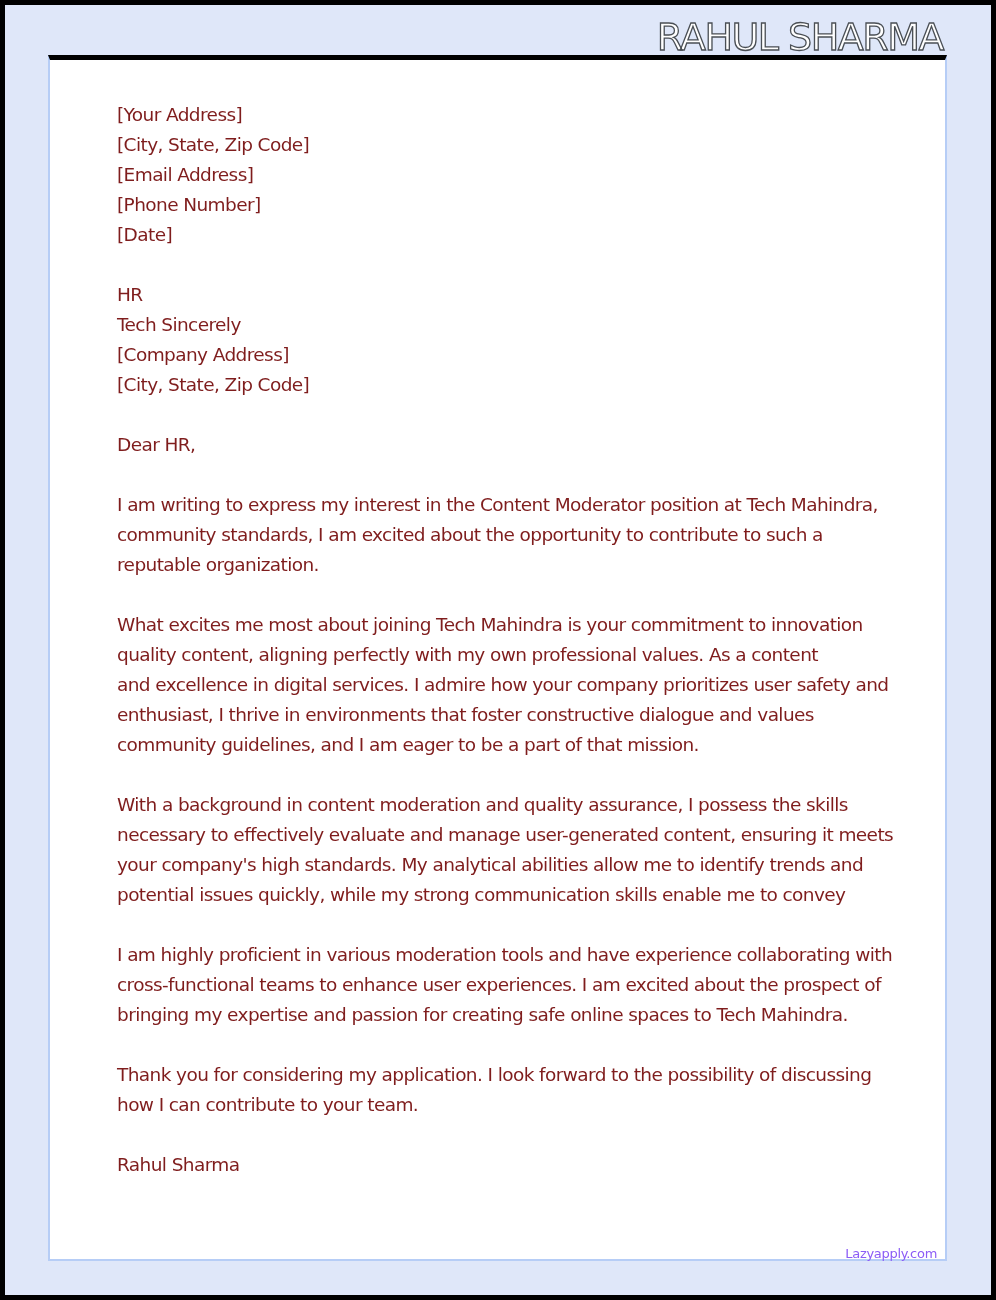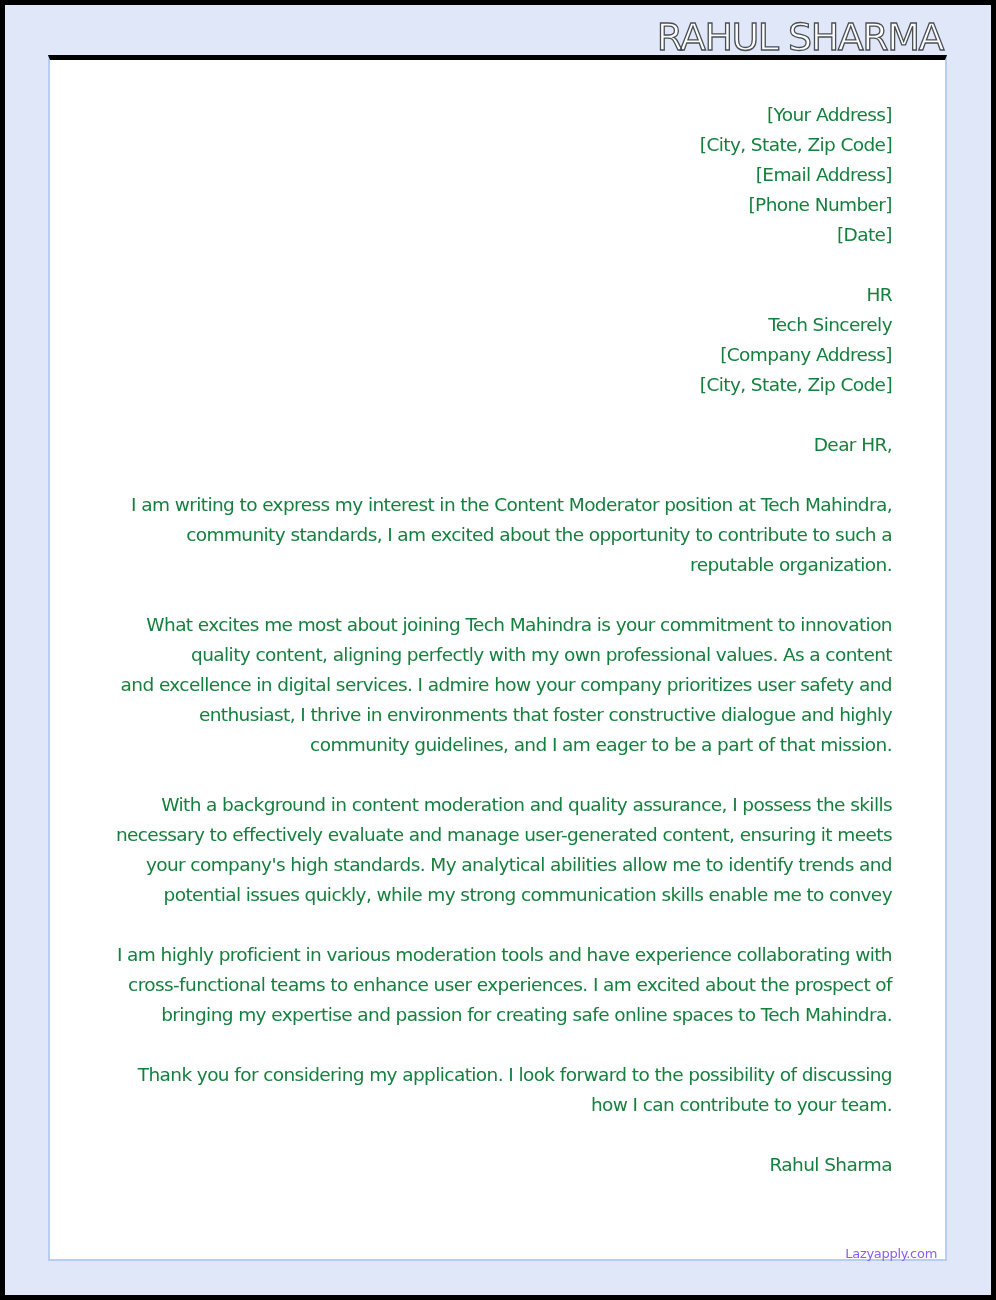--- a/index.html
+++ b/index.html
@@ -13,21 +13,20 @@
       font-family: "DejaVu Sans", sans-serif;
     }
     .frame {
       position: relative;
       width: 996px;
       height: 1300px;
       box-sizing: border-box;
       border: 5px solid #000;
       background: #dfe7f9;
       overflow: hidden;
-      text-align: right;
     }
     .name-header {
       position: absolute;
       right: 48px;
       top: 12px;
       font-family: "DejaVu Sans", sans-serif;
       font-size: 38px;
       letter-spacing: -1.5px;
       color: #ffffff;
       -webkit-text-stroke: 1.3px #4a4f55;
@@ -44,26 +43,26 @@
       background: #ffffff;
       border-top: 5px solid #000;
       border-left: 2px solid #b6cdf6;
       border-right: 2px solid #b6cdf6;
       border-bottom: 2px solid #b6cdf6;
       box-sizing: border-box;
       overflow: visible;
     }
     .letter {
       position: absolute;
-      left: 42px;
+      left: 67px;
       top: 40px;
       width: 800px;
       font-size: 18.5px;
       line-height: 30px;
-      color: #15803d;
+      color: #7f1d1d;
       letter-spacing: -0.6px;
       word-spacing: 0px;
     }
     .letter .line { display: block; white-space: nowrap; }
     .letter .gap { display: block; height: 30px; }
     .watermark {
       position: absolute;
       right: 8px;
       bottom: -2px;
       font-size: 13px;
@@ -103,21 +102,21 @@
         <span class="line">I am writing to express my interest in the Content Moderator position at Tech Mahindra,</span>
         <span class="line">community standards, I am excited about the opportunity to contribute to such a</span>
         <span class="line">reputable organization.</span>
       </div>
       <span class="gap"></span>
 
       <div>
         <span class="line">What excites me most about joining Tech Mahindra is your commitment to innovation</span>
         <span class="line">quality content, aligning perfectly with my own professional values. As a content</span>
         <span class="line">and excellence in digital services. I admire how your company prioritizes user safety and</span>
-        <span class="line">enthusiast, I thrive in environments that foster constructive dialogue and highly</span>
+        <span class="line">enthusiast, I thrive in environments that foster constructive dialogue and values</span>
         <span class="line">community guidelines, and I am eager to be a part of that mission.</span>
       </div>
       <span class="gap"></span>
 
       <div>
         <span class="line">With a background in content moderation and quality assurance, I possess the skills</span>
         <span class="line">necessary to effectively evaluate and manage user-generated content, ensuring it meets</span>
         <span class="line">your company's high standards. My analytical abilities allow me to identify trends and</span>
         <span class="line">potential issues quickly, while my strong communication skills enable me to convey</span>
       </div>

